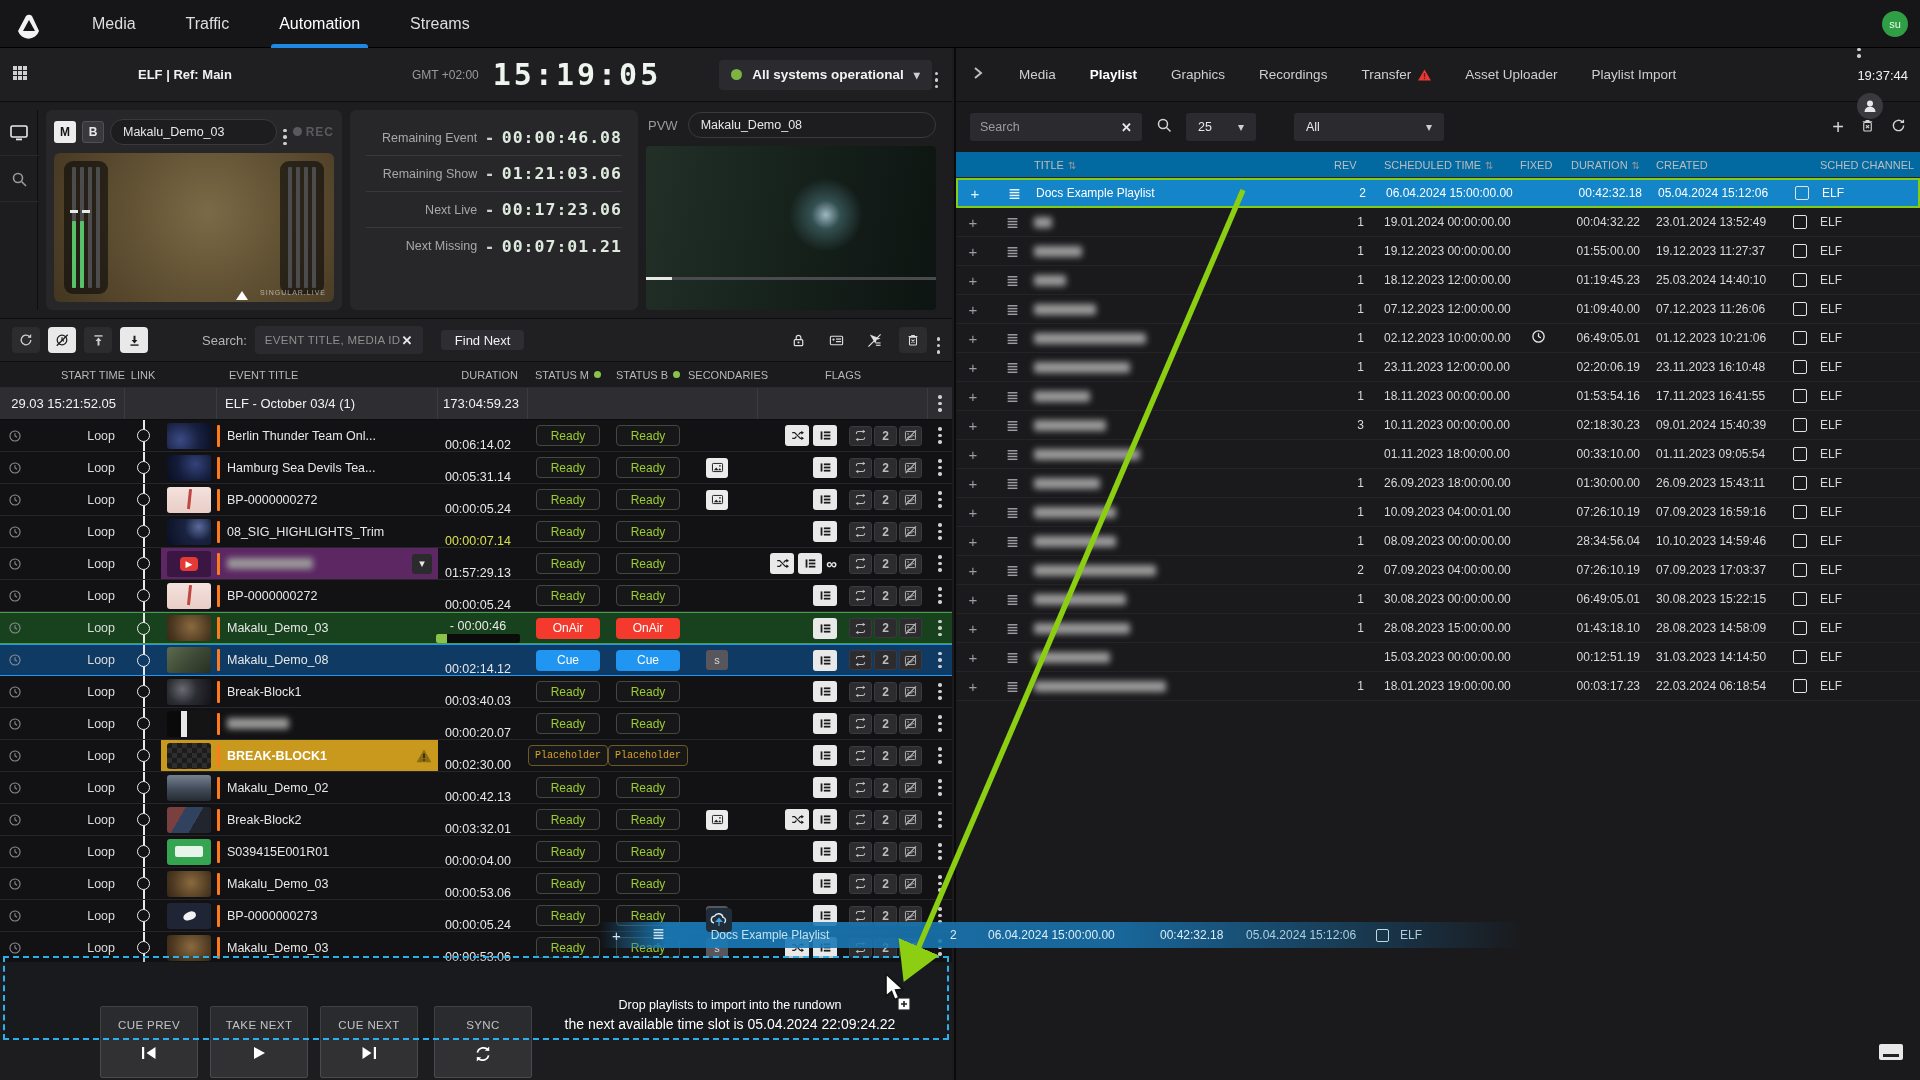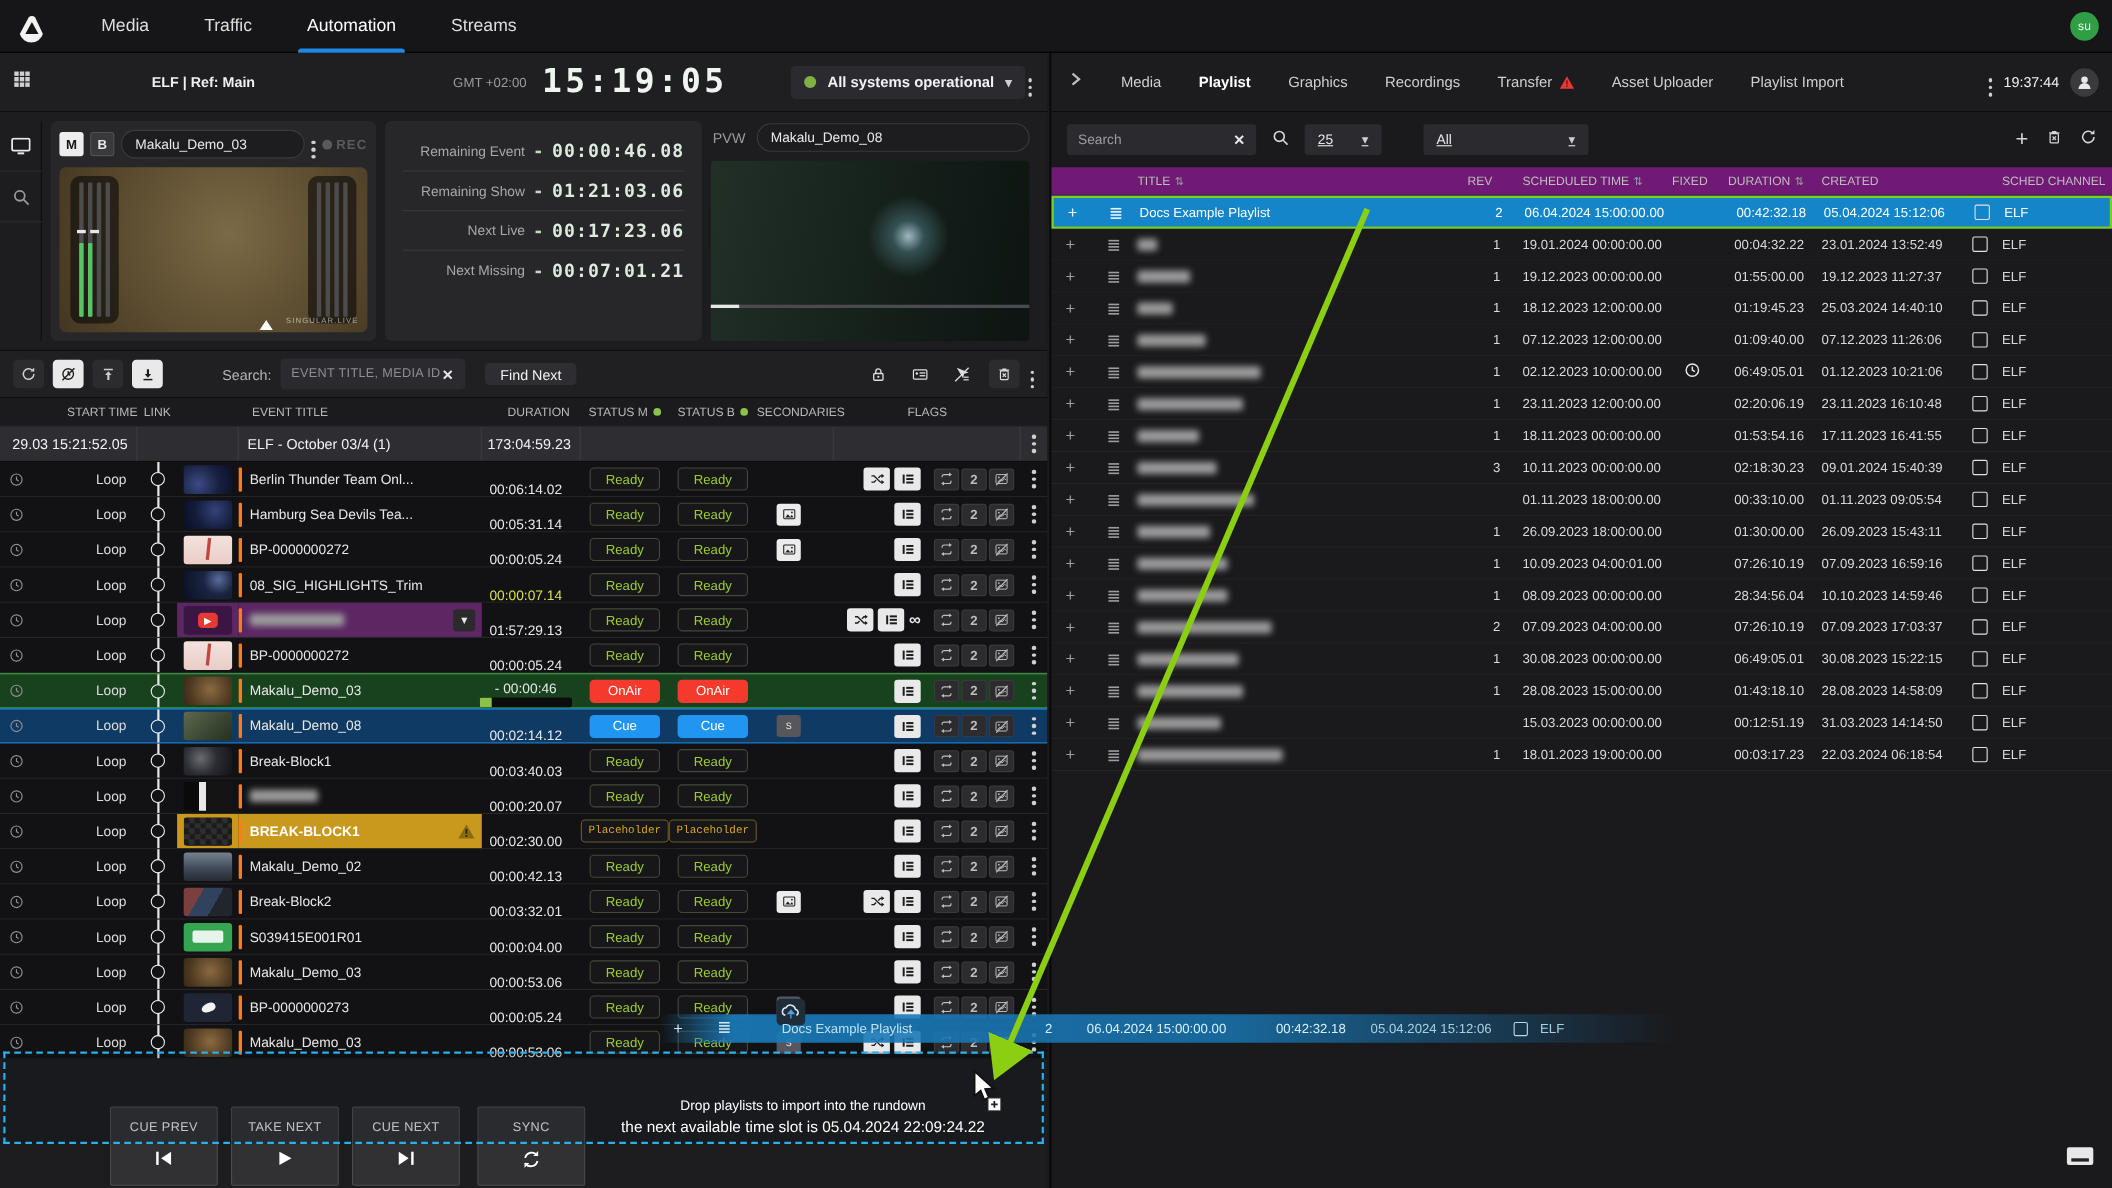--- a/index.html
+++ b/index.html
@@ -218,35 +218,35 @@
   .g-cb { position:absolute; left:776px; width:13px; height:13px; border:1.5px solid #bcd8e6; border-radius:2px; }
   .g-ch { position:absolute; left:800px; color:#a9cfe0; }
   .upload-badge { position:absolute; left:106px; top:-14px; width:26px; height:24px; background:#1f2d3a;
                   border-radius:4px; display:flex; align-items:center; justify-content:center; }
 
   
   .rp-tabs { height:54px; display:flex; align-items:center; gap:0; border-bottom:1px solid #0d0d0d; background:#1c1c1f; }
   .rp-chevron { margin:0 18px 0 16px; color:#bdbdbd; }
   .rp-tab { padding:0 17px; color:#cfcfcf; font-size:13.5px; display:flex; align-items:center; gap:7px; height:54px; }
   .rp-tab.active { color:#fff; font-weight:bold; }
-  .rp-right { margin-left:auto; display:flex; align-items:center; gap:10px; padding-right:12px; }
+  .rp-right { margin-left:auto; display:flex; align-items:flex-start; gap:10px; padding-right:12px;flex-direction:column; }
   .rp-time { color:#f0f0f0; font-size:13px; }
   .rp-person { width:26px; height:26px; border-radius:50%; background:#3a3a3e; display:flex; align-items:center; justify-content:center; }
 
   .rp-toolbar { height:50px; display:flex; align-items:center; padding:0 14px; gap:14px; background:#1a1a1d; }
   .rp-search { width:172px; height:28px; background:#2b2b2f; border-radius:3px; display:flex; align-items:center;
                padding:0 10px; color:#9c9c9c; font-size:12.5px;justify-content:center; }
   .rp-search .x { margin-left:auto; color:#e8e8e8; font-weight:bold; font-size:13px; }
   .rp-select { height:28px; background:#2b2b2f; border-radius:3px; color:#e8e8e8; font-size:12.5px;
-               display:flex; align-items:center; gap:26px; padding:0 12px;text-decoration:underline; }
+               display:flex; align-items:center; gap:26px; padding:0 12px; }
   .rp-select.wide { width:150px; justify-content:space-between; }
   .rp-icons { margin-left:auto; display:flex; align-items:center; gap:16px; color:#d5d5d5; }
 
   .pl-grid { display:grid; grid-template-columns:34px 44px 300px 36px 150px 36px 84px 140px 40px 60px 1fr; }
-  .pl-head { height:26px; background:#701a75; color:#bdbdbd; font-size:11px; border-bottom:1px solid #28282c; }
+  .pl-head { height:26px; background:#0369a1; color:#bdbdbd; font-size:11px; border-bottom:1px solid #28282c; }
   .pl-head > div { display:flex; align-items:center; gap:4px; }
   .sorticon::after { content:"⇅"; font-size:10px; color:#9a9a9a; }
   .pl-row { height:29px; background:#1a1a1d; border-bottom:1px solid #242428; color:#d9d9d9; font-size:12px;
             position:relative; }
   .pl-row > div { display:flex; align-items:center; }
   .pl-row .p-plus { justify-content:center; color:#9c9ca2; font-size:15px; }
   .pl-row .p-list { justify-content:center; color:#9c9ca2; }
   .pl-row .p-title { padding-right:8px; }
   .pl-row .p-rev { justify-content:flex-end; padding-right:6px; }
   .pl-row .p-sched { padding-left:14px; }

